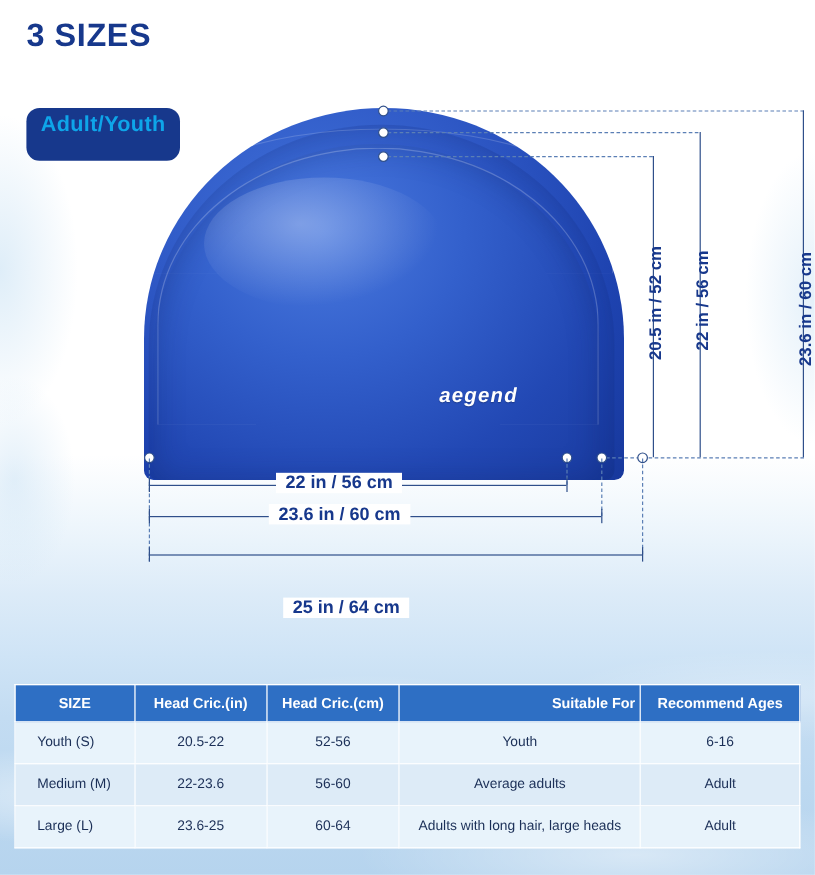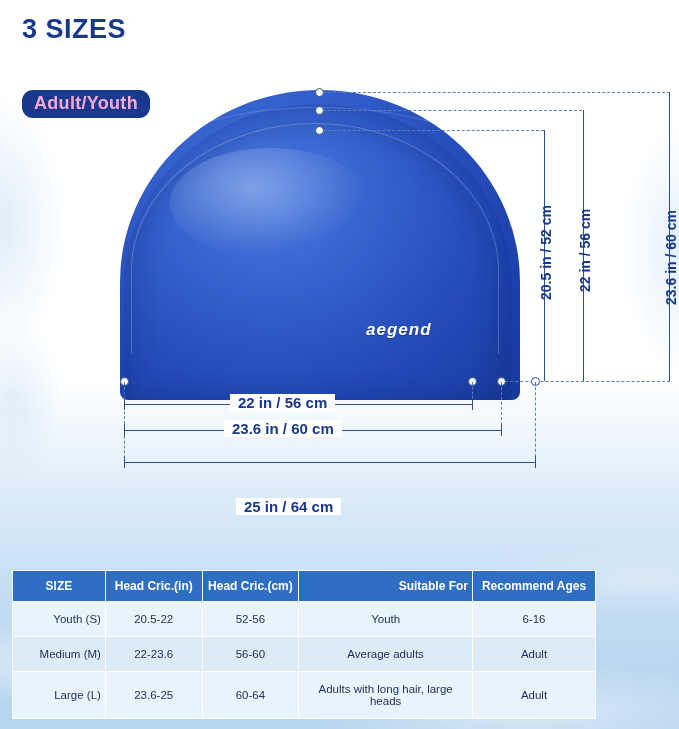--- a/index.html
+++ b/index.html
@@ -76,24 +76,24 @@
     color: #17388c;
     font-weight: bold;
     font-size: 22px;
     letter-spacing: 0.6px;
   }
   .pill {
     position: absolute;
     left: 22px;
     top: 90px;
     background: #17388c;
-    color: #f9a8d4;
+    color: #0ea5e9;
     font-weight: bold;
     font-size: 18px;
-    padding: 3px 12px 4px 12px;
+    padding: 3px 12px 20px 12px;
     border-radius: 11px;
     letter-spacing: 0.3px;
   }
 
   
   .cap-area {
     position: absolute;
     left: 0; top: 70px;
     width: 679px; height: 330px;
   }
@@ -204,21 +204,21 @@
     font-weight: bold;
     line-height: 31px;
     padding: 0 30px;
   }
 
   
   .table-wrap {
     position: absolute;
     left: 12px;
     top: 570px;
-    width: 584px;
+    width: 655px;
   }
   table {
     border-collapse: collapse;
     width: 100%;
     font-size: 11.5px;
     color: #1b2f57;
   }
   thead th {
     background: #2e6fc4;
     color: #ffffff;
@@ -230,21 +230,21 @@
   }
   tbody td {
     background: #e8f3fb;
     padding: 11px 4px;
     border: 1px solid #ffffff;
     text-align: center;
   }
   tbody tr:nth-child(even) td {
     background: #ddebf7;
   }
-  td.col-size { text-align: right; padding-left: 18px; }
+  td.col-size { text-align: left; padding-left: 18px; }
 </style>
 </head>
 <body>
 
 <div id="page">
 
   <div class="side-tex"></div>
   <div class="side-tex-r"></div>
   <div class="water-tex"></div>
 

